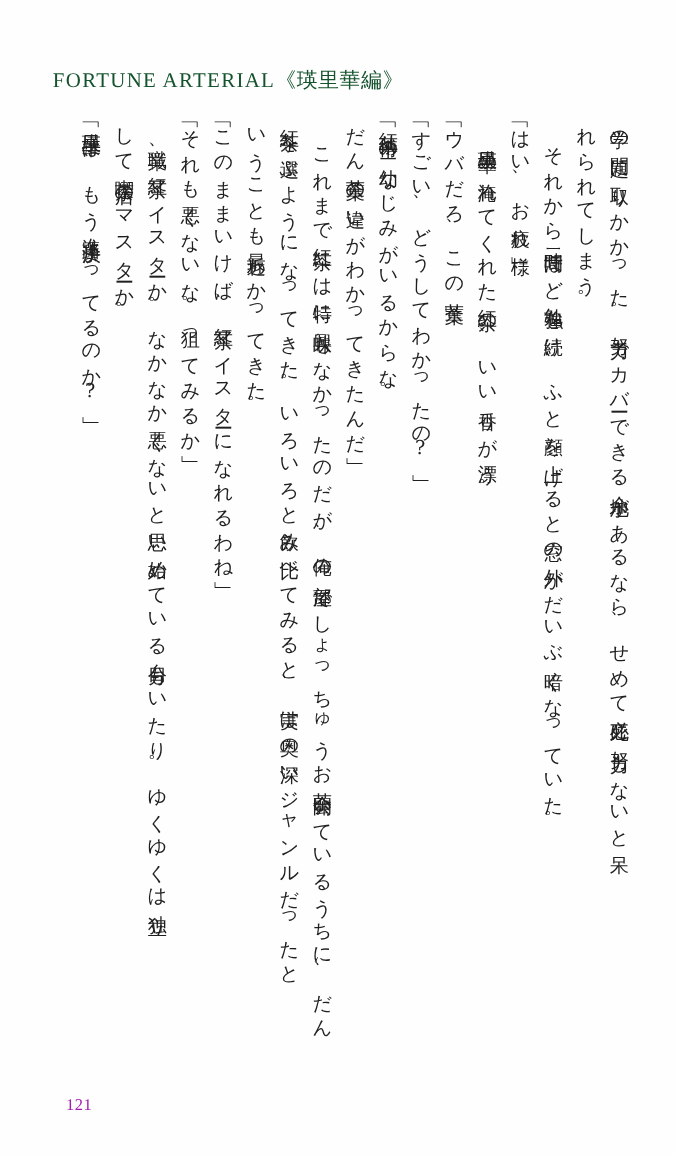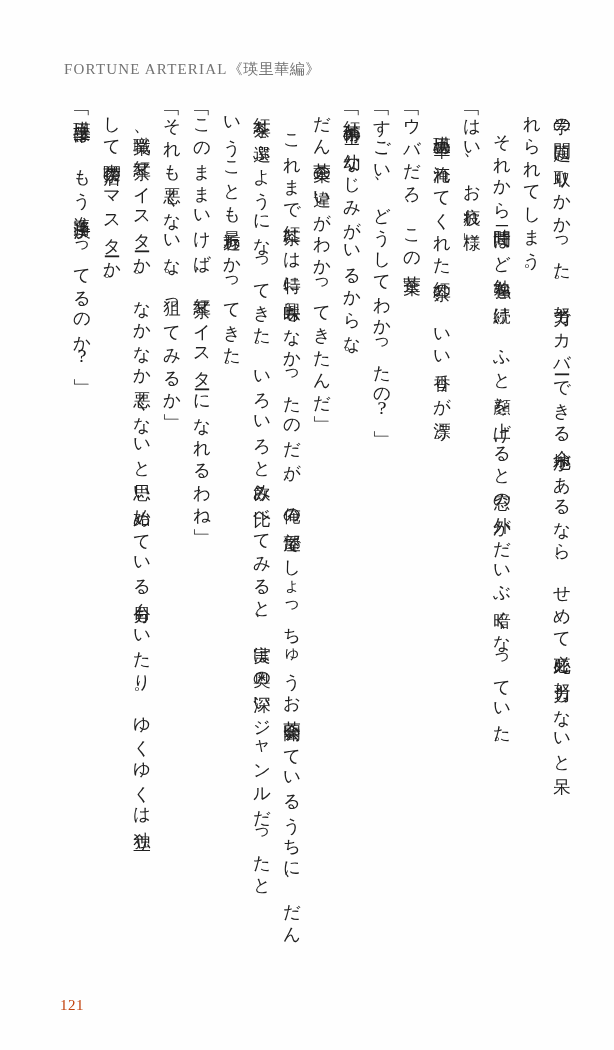--- a/index.html
+++ b/index.html
@@ -19,24 +19,24 @@
   .page {
     position: absolute;
     inset: 0;
     background: #fefefe;
   }
 
   
   .running-head {
     position: absolute;
     top: 60px;
-    left: 64px;
-    font-size: 15px;
+    left: 48px;
+    font-size: 19px;
     letter-spacing: 0.5px;
-    color: #737373;
+    color: #14532d;
     white-space: nowrap;
     font-family: "Liberation Serif", "DejaVu Serif", serif;
   }
   .running-head .series {
     letter-spacing: 1.2px;
   }
   .running-head .volume {
     letter-spacing: 0.5px;
   }
 
@@ -70,21 +70,21 @@
 
   
   .indent-1 { padding-top: 18px; }
   .indent-0 { padding-top: 0px; }
 
   .page-number {
     position: absolute;
     left: 60px;
     bottom: 36px;
     font-size: 15px;
-    color: #c2410c;
+    color: #a21caf;
     font-family: "Liberation Serif", "DejaVu Serif", serif;
     letter-spacing: 0.5px;
   }
 </style>
 </head>
 <body>
 
 <div class="page">
 
   <div class="running-head">

